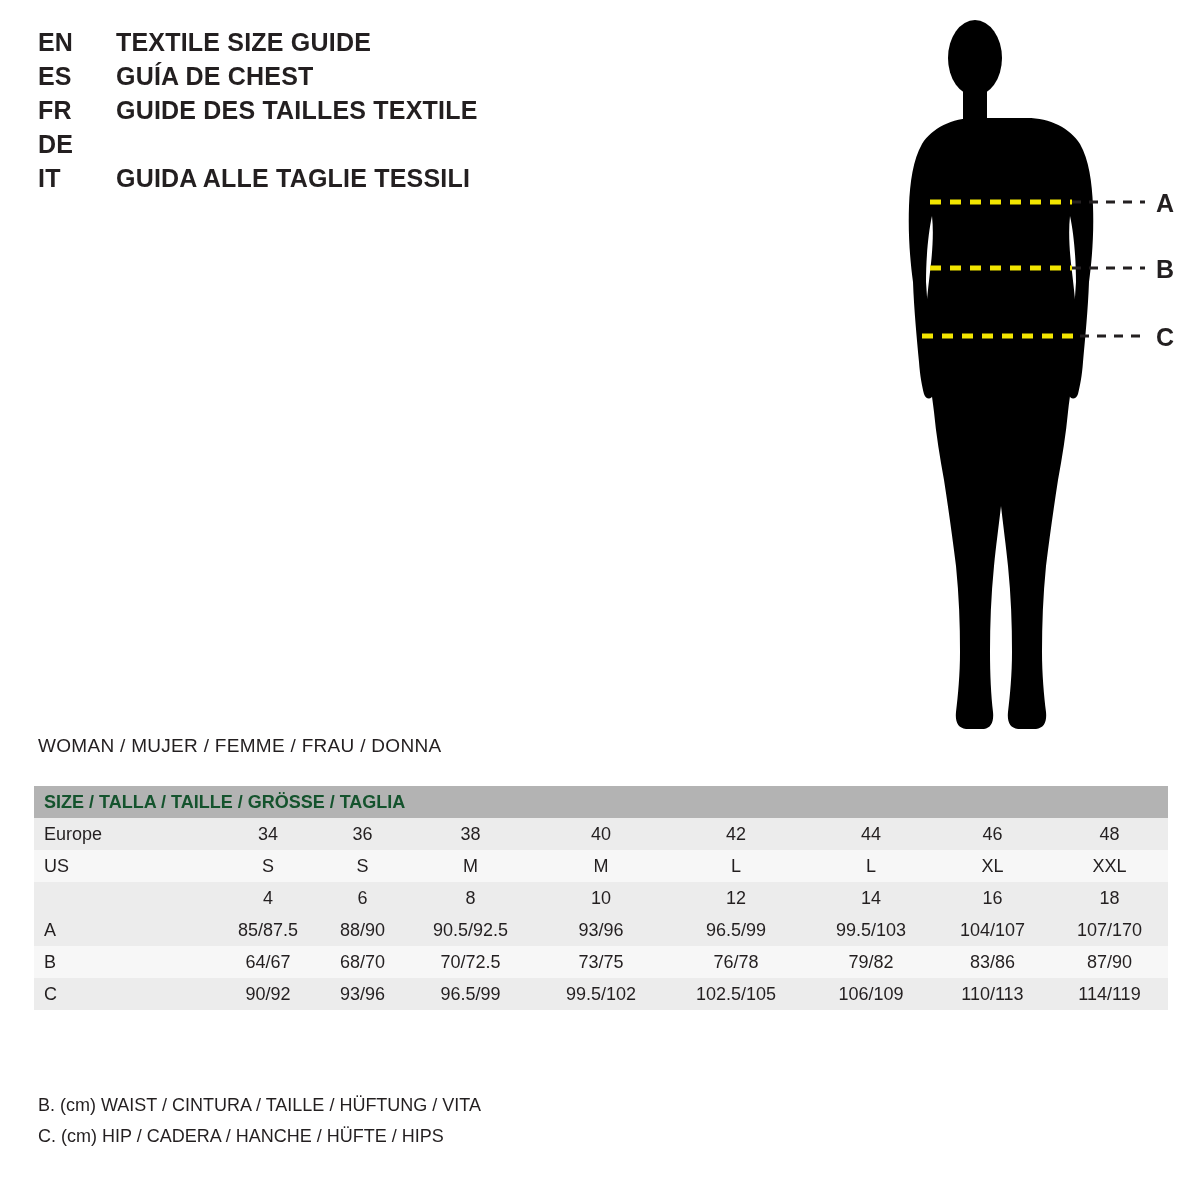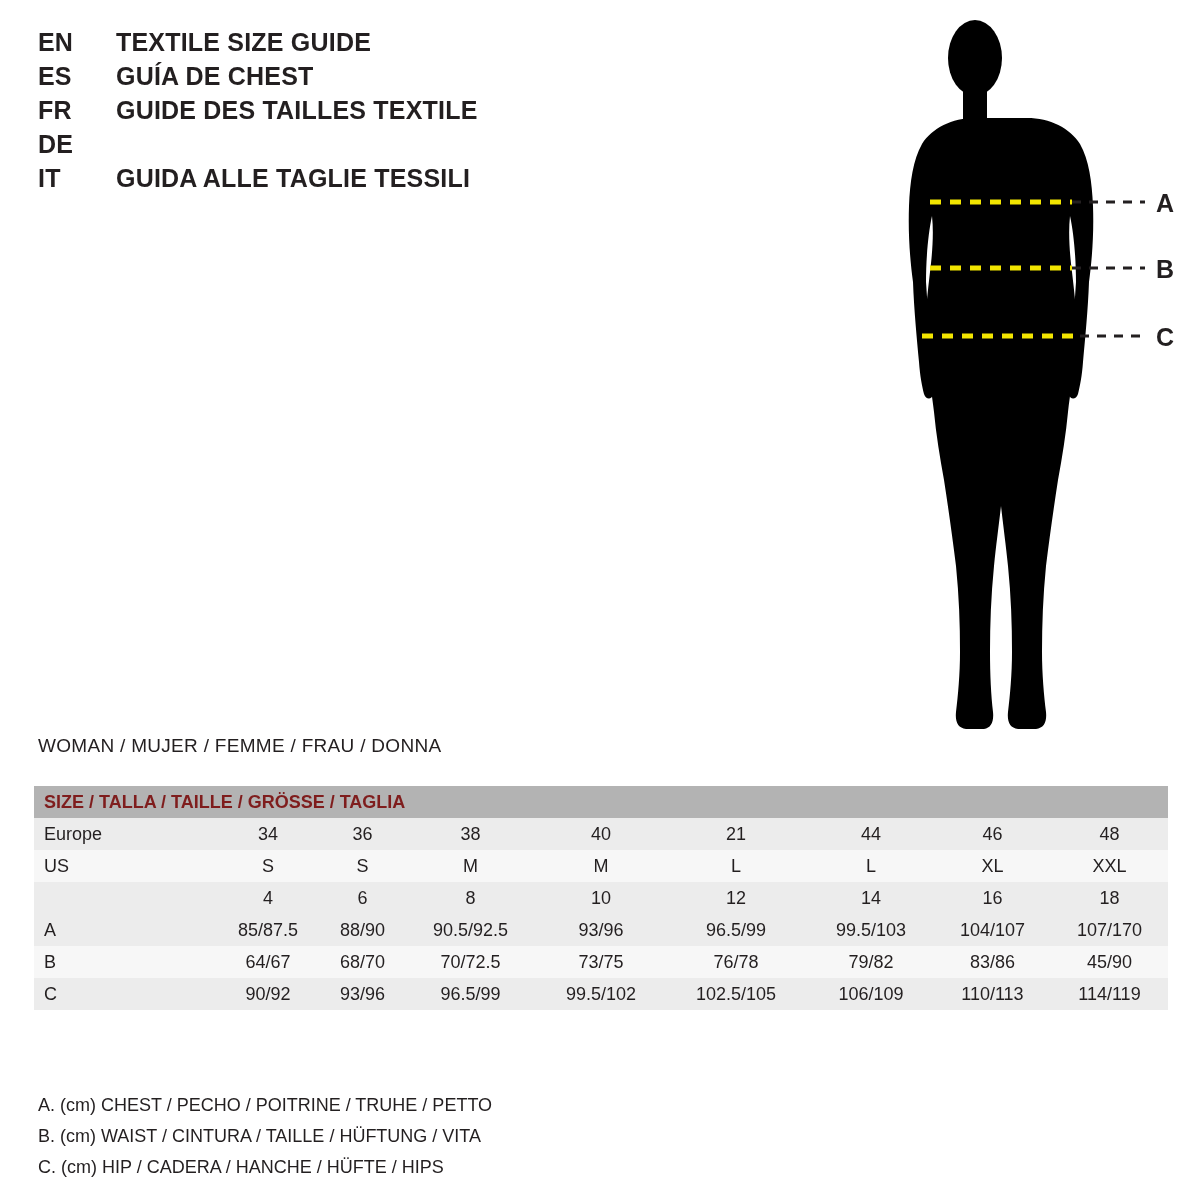--- a/index.html
+++ b/index.html
@@ -74,21 +74,21 @@
     font-size: 18px;
   }
   .size-table th, .size-table td {
     padding: 0;
     height: 32px;
     line-height: 32px;
     font-weight: 400;
   }
   .size-table th.head-cell {
     background: #b3b3b3;
-    color: #7f1d1d;
+    color: #14532d;
     text-align: left;
     font-weight: 700;
     font-size: 18px;
     padding-left: 10px;
   }
   .size-table td.row-label {
     text-align: left;
     padding-left: 10px;
     width: 170px;
   }
@@ -225,21 +225,21 @@
       <th class="head-cell" colspan="9">SIZE / TALLA / TAILLE / GRÖSSE / TAGLIA</th>
     </tr>
   </thead>
   <tbody>
     <tr class="row-even">
       <td class="row-label">Europe</td>
       <td class="val">34</td>
       <td class="val">36</td>
       <td class="val">38</td>
       <td class="val">40</td>
-      <td class="val">21</td>
+      <td class="val">42</td>
       <td class="val">44</td>
       <td class="val">46</td>
       <td class="val">48</td>
     </tr>
     <tr class="row-odd">
       <td class="row-label">US</td>
       <td class="val">S</td>
       <td class="val">S</td>
       <td class="val">M</td>
       <td class="val">M</td>
@@ -272,33 +272,32 @@
     </tr>
     <tr class="row-odd">
       <td class="row-label">B</td>
       <td class="val">64/67</td>
       <td class="val">68/70</td>
       <td class="val">70/72.5</td>
       <td class="val">73/75</td>
       <td class="val">76/78</td>
       <td class="val">79/82</td>
       <td class="val">83/86</td>
-      <td class="val">45/90</td>
+      <td class="val">87/90</td>
     </tr>
     <tr class="row-even">
       <td class="row-label">C</td>
       <td class="val">90/92</td>
       <td class="val">93/96</td>
       <td class="val">96.5/99</td>
       <td class="val">99.5/102</td>
       <td class="val">102.5/105</td>
       <td class="val">106/109</td>
       <td class="val">110/113</td>
       <td class="val">114/119</td>
     </tr>
   </tbody>
 </table>
 
 <div class="footnotes">
-  <div class="footnote">A. (cm) CHEST / PECHO / POITRINE / TRUHE / PETTO</div>
   <div class="footnote">B. (cm) WAIST / CINTURA / TAILLE / HÜFTUNG / VITA</div>
   <div class="footnote">C. (cm) HIP / CADERA / HANCHE / HÜFTE / HIPS</div>
 </div>
 
 </body></html>

